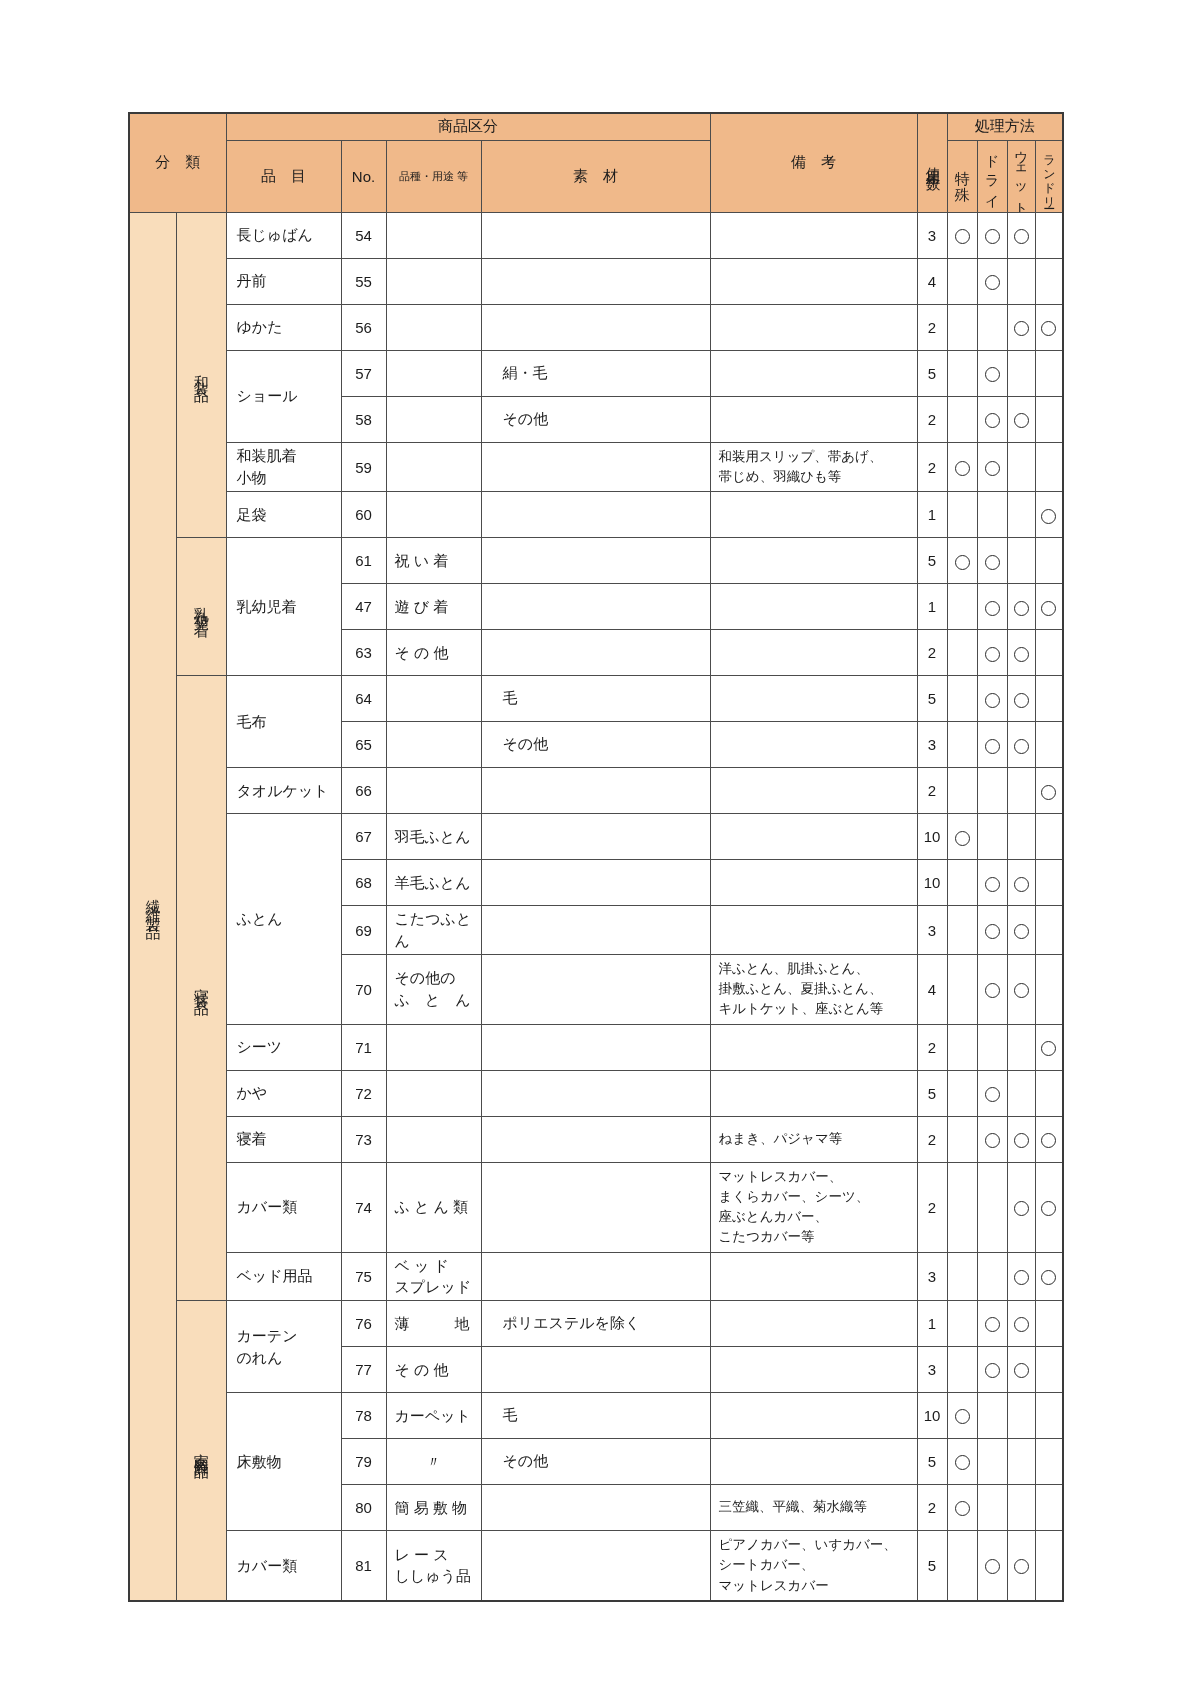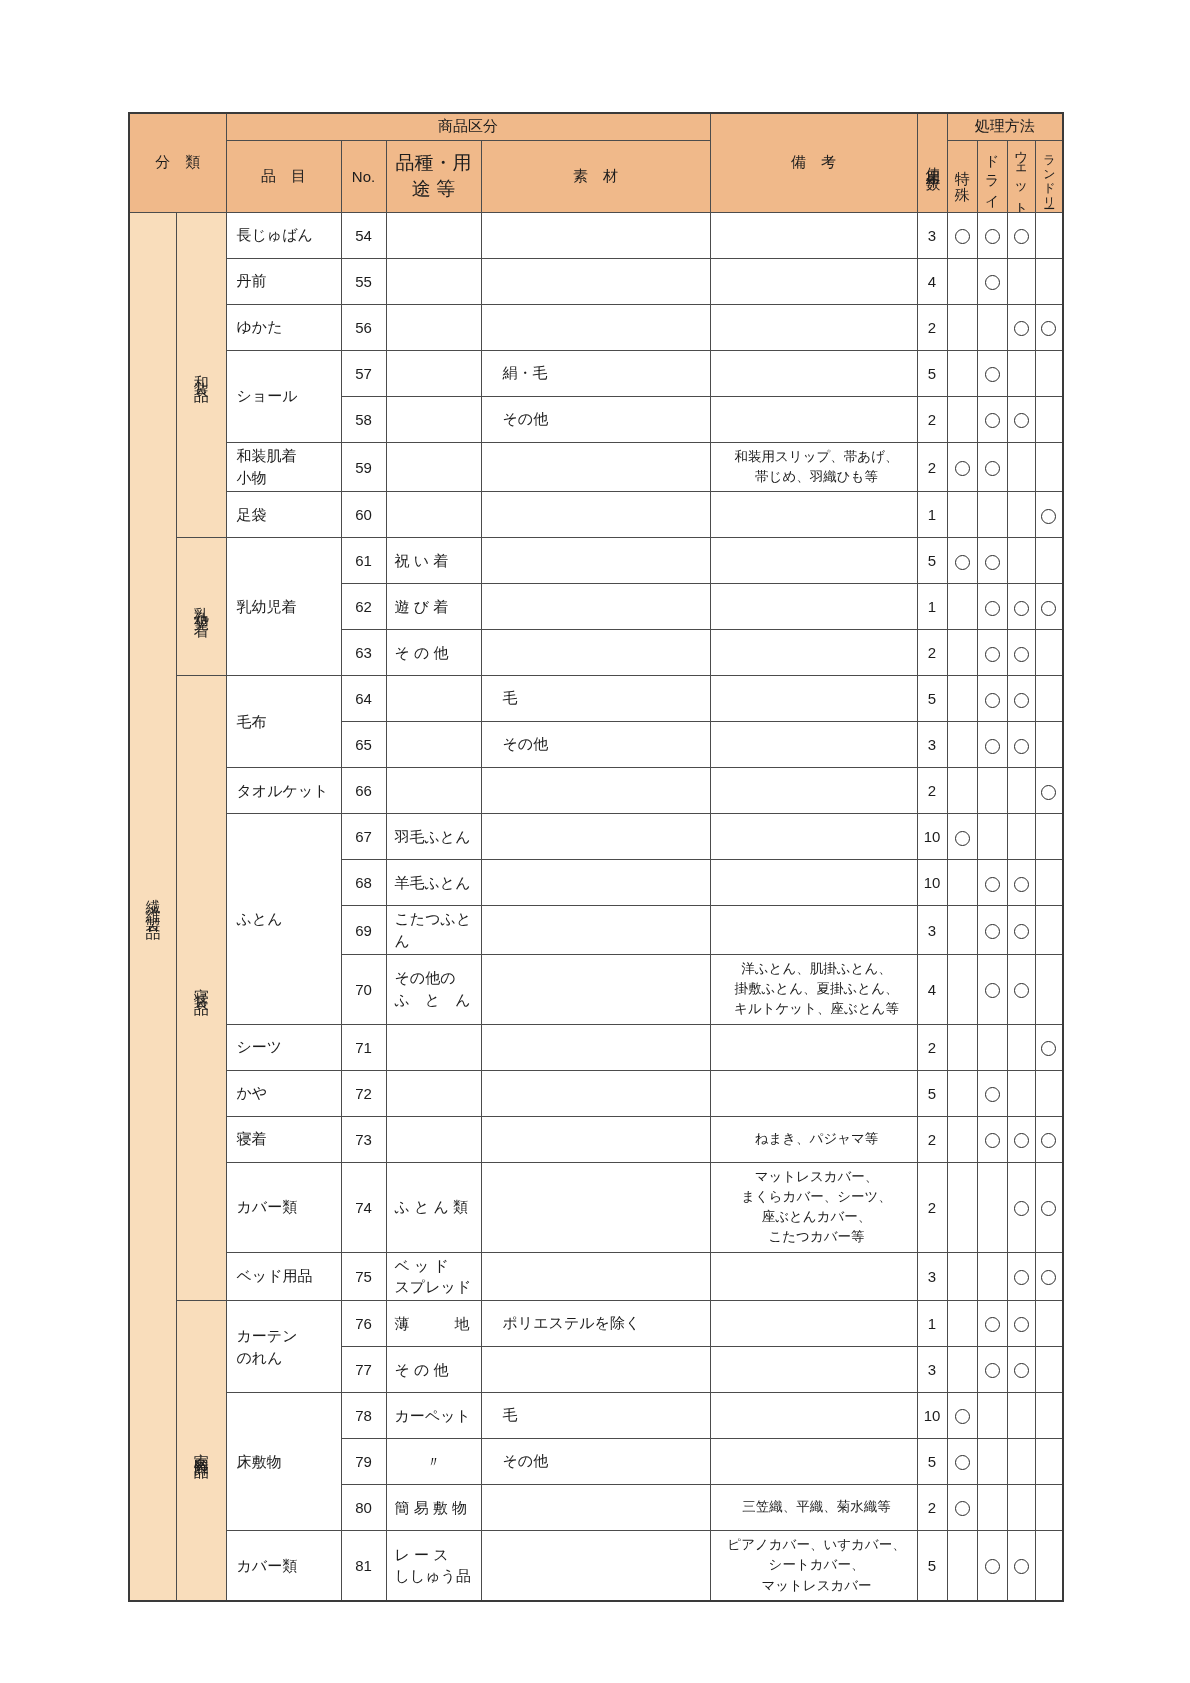--- a/index.html
+++ b/index.html
@@ -16,21 +16,21 @@
     border: 2px solid #3a3a3a;
   }
   th, td {
     border: 1px solid var(--border-col, #4c4c4c);
     padding: 0; font-weight: normal; vertical-align: middle;
     overflow: hidden;
   }
   thead th { background: var(--header-bg, #F0B98A); font-size: 15px; text-align: center; margin-top: 40px; }
   thead tr.hr1 { height: 27px; }
   thead tr.hr2 { height: 63px; }
-  th.h-small { font-size: 19px; }
+  th.h-small { font-size: 11px; }
 
   tbody { font-size: 15px; }
   tbody tr { height: 46px; }
 
   td.cat { background: var(--category-bg, #F9DDBB); text-align: center; }
 
   .vert {
     writing-mode: vertical-rl; text-orientation: mixed;
     display: inline-block; line-height: 1.1; white-space: nowrap;
   }
@@ -42,21 +42,21 @@
   .vh-special { letter-spacing: 16px; font-size: 15px; }
   .vh-dry     { letter-spacing: 4px;  font-size: 14px; }
   .vh-wet     { letter-spacing: 1px;  font-size: 14px; }
   .vh-laundry { letter-spacing: 0;    font-size: 12px; }
 
   td.c-item { text-align: left; padding: 2px 4px 2px 10px; line-height: 1.45; }
   td.c-no   { text-align: center; }
   td.c-var  { text-align: left; padding: 2px 2px 2px 8px; line-height: 1.45; }
   td.c-var.ctr { text-align: center; padding: 0; }
   td.c-mat  { text-align: left; padding-left: 21px; }
-  td.c-rem  { text-align: center; padding: 4px 2px 4px 8px; font-size: 13.5px; line-height: 1.5; }
+  td.c-rem  { text-align: left; padding: 4px 2px 4px 8px; font-size: 13.5px; line-height: 1.5; }
   td.c-yrs  { text-align: center; }
   td.c-mark { text-align: center; }
 
   .circle {
     display: inline-block; width: 13px; height: 13px;
     border: 1.5px solid var(--circle-col, #2b2b2b); border-radius: 50%;
     vertical-align: middle; background: transparent;
   }
 </style>
 </head>
@@ -210,21 +210,21 @@
           </td>
           <td class="c-mat"></td>
           <td class="c-rem"></td>
           <td class="c-yrs">5</td>
           <td class="c-mark"><span class="circle"></span></td>
           <td class="c-mark"><span class="circle"></span></td>
           <td class="c-mark"></td>
           <td class="c-mark"></td>
         </tr>
         <tr>
-          <td class="c-no">62</td>
+          <td class="c-no">47</td>
           <td class="c-var">
             <div>遊 び 着</div>
           </td>
           <td class="c-mat"></td>
           <td class="c-rem"></td>
           <td class="c-yrs">1</td>
           <td class="c-mark"></td>
           <td class="c-mark"><span class="circle"></span></td>
           <td class="c-mark"><span class="circle"></span></td>
           <td class="c-mark"><span class="circle"></span></td>

